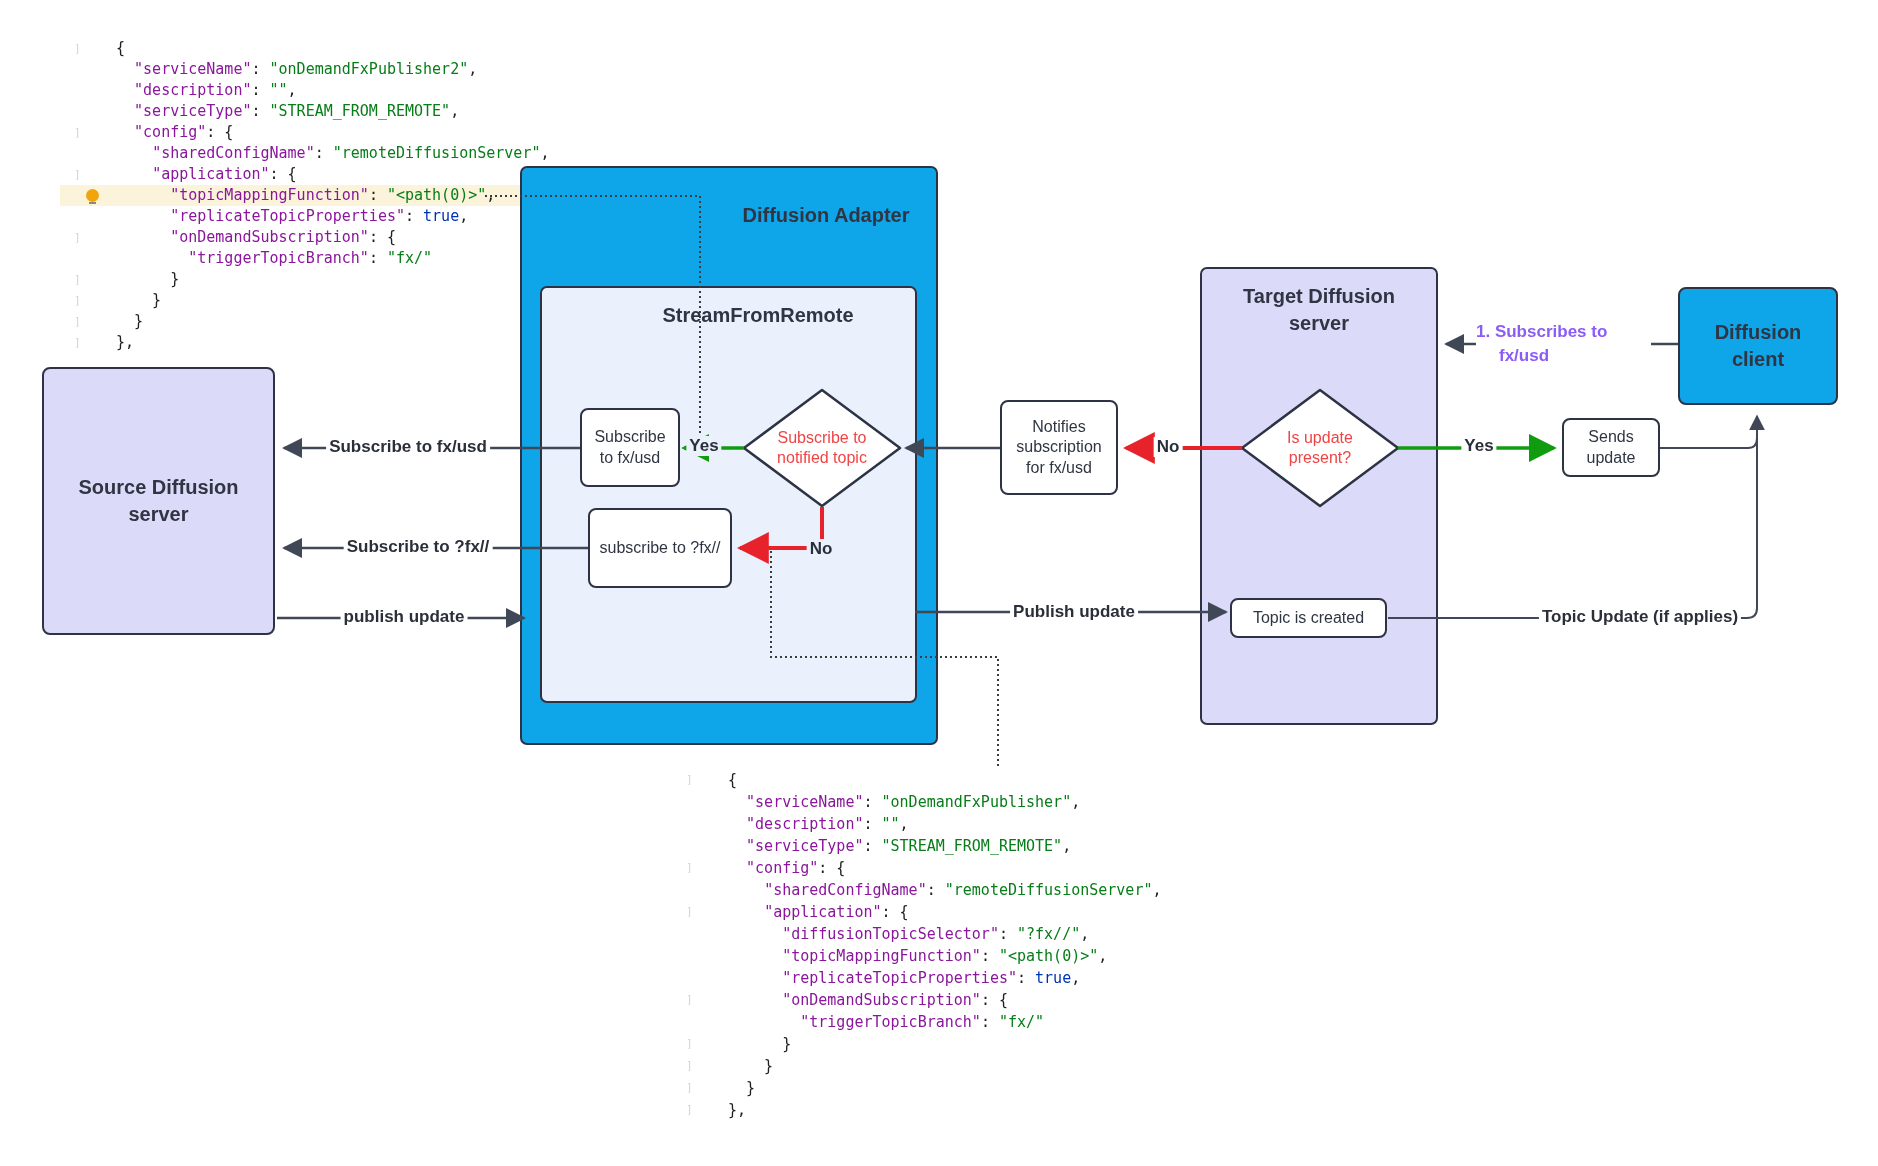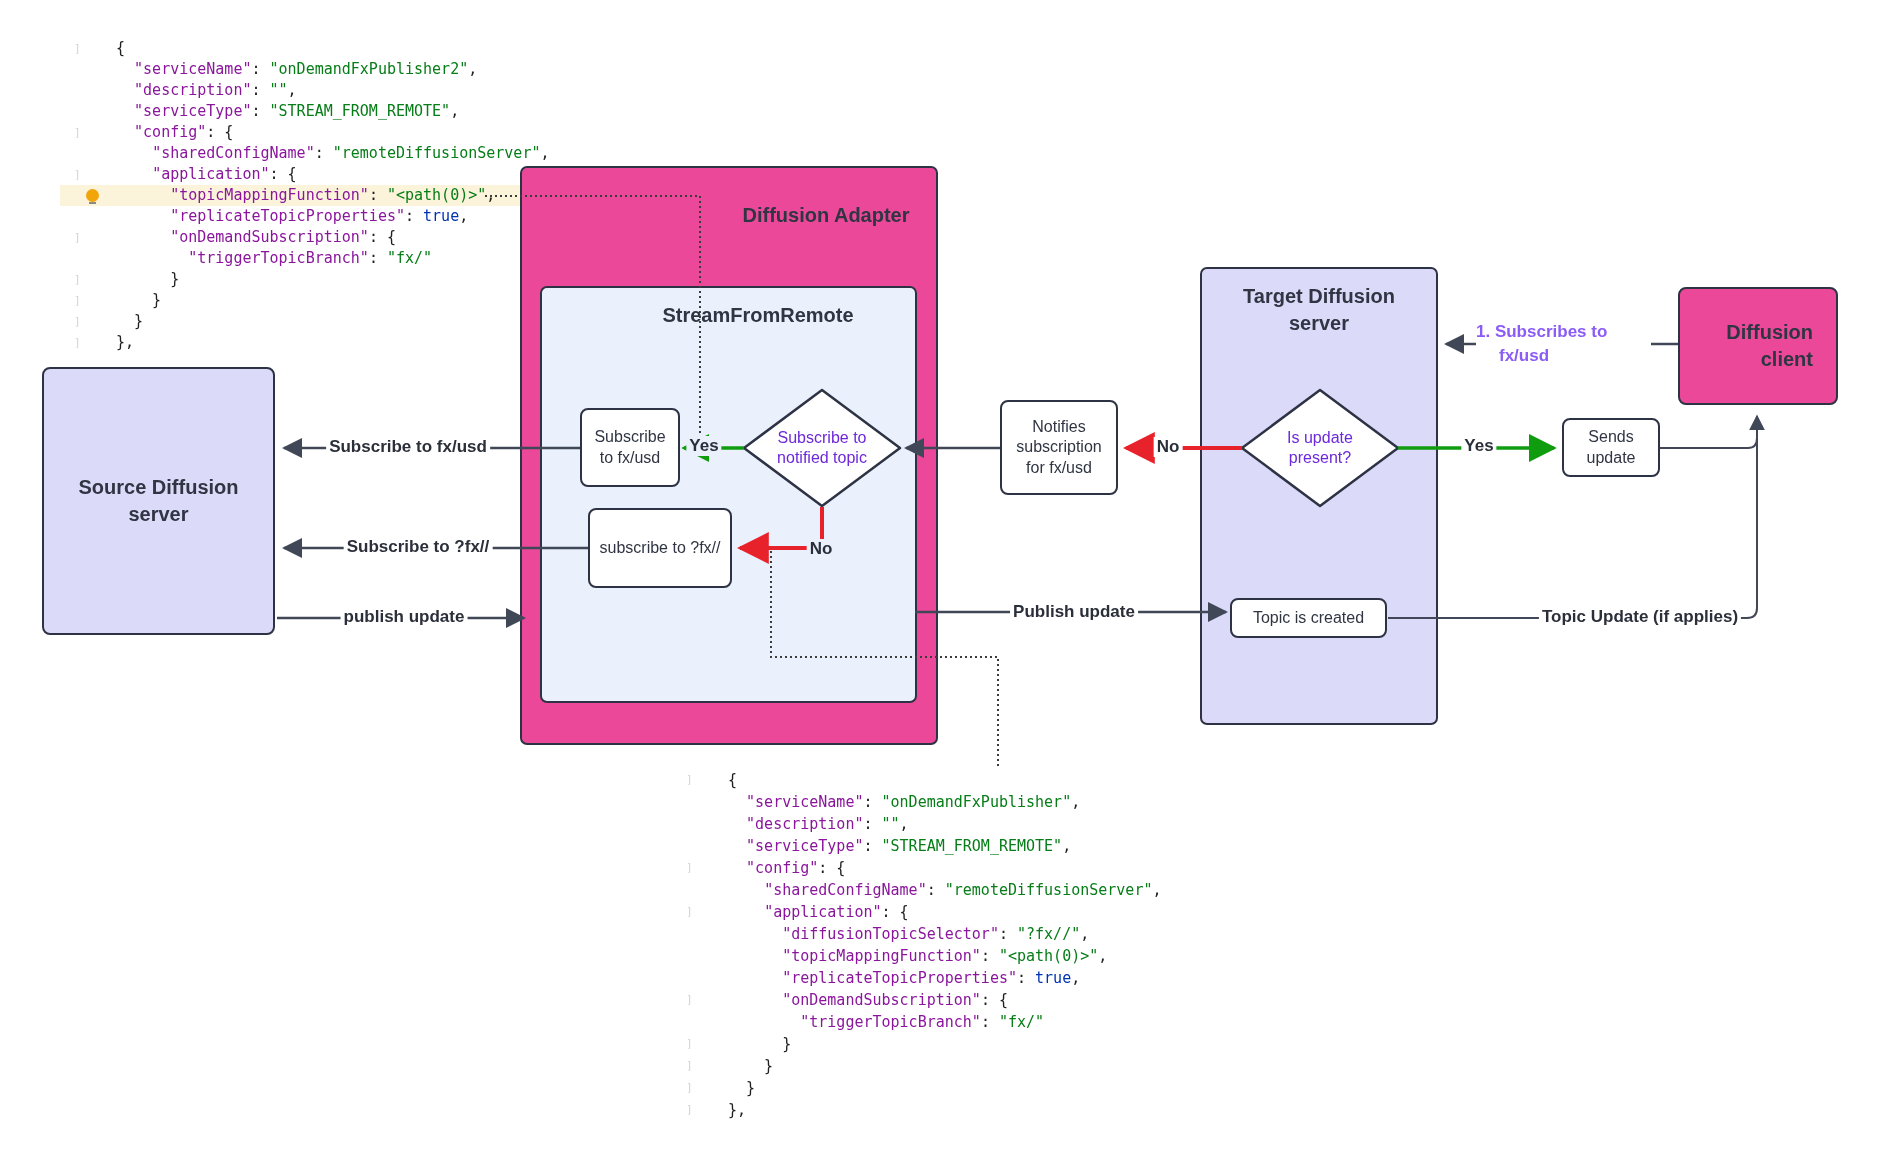--- a/index.html
+++ b/index.html
@@ -14,27 +14,27 @@
   .fold{position:absolute;left:14px;top:0;color:#d3d3d3;font-size:11px;}
   .bulb{position:absolute;left:26px;top:4px;width:13px;height:13px;border-radius:50%;
         background:#f2a40b;}
   .bulb::after{content:"";position:absolute;left:3px;top:13px;width:7px;height:2px;background:#8b8b83;}
   .k{color:#8a169c;} .s{color:#067d17;} .b{color:#0033b3;}
   
   .node{position:absolute;box-sizing:border-box;display:flex;align-items:center;justify-content:center;
         text-align:center;color:#2f3542;}
   .big{border:2.5px solid #2d3344;border-radius:8px;font-weight:bold;font-size:20px;line-height:1.35;}
   .lavender{background:#dcdaf9;}
-  .blue{background:#ec4899;text-align:right;}
+  .blue{background:#0ea5e9;}
   .container{position:absolute;box-sizing:border-box;border:2.5px solid #2d3344;border-radius:7px;}
   .ctitle{position:absolute;font-weight:bold;font-size:20px;color:#2f3542;text-align:center;}
   .small{background:#fff;border:2px solid #2d3344;border-radius:8px;font-size:16px;line-height:1.28;
          padding:4px 6px;}
   .dlbl{position:absolute;transform:translate(-50%,-50%);font-size:16px;line-height:1.25;
-        text-align:center;color:#6d28d9;width:110px;}
+        text-align:center;color:#ef4444;width:110px;}
   
   .elbl{position:absolute;transform:translate(-50%,-50%);font-weight:bold;font-size:17px;
         color:#2b2f3a;background:#fff;padding:0 3px;white-space:nowrap;}
   .elbl.inblue{background:#eaf1fc;}
   .hanging{position:absolute;font-weight:bold;font-size:17px;color:#8b5cf6;background:#fff;
            width:152px;line-height:1.4;padding-left:23px;text-indent:-23px;}
   svg{position:absolute;left:0;top:0;pointer-events:none;}
 </style>
 </head>
 <body>

